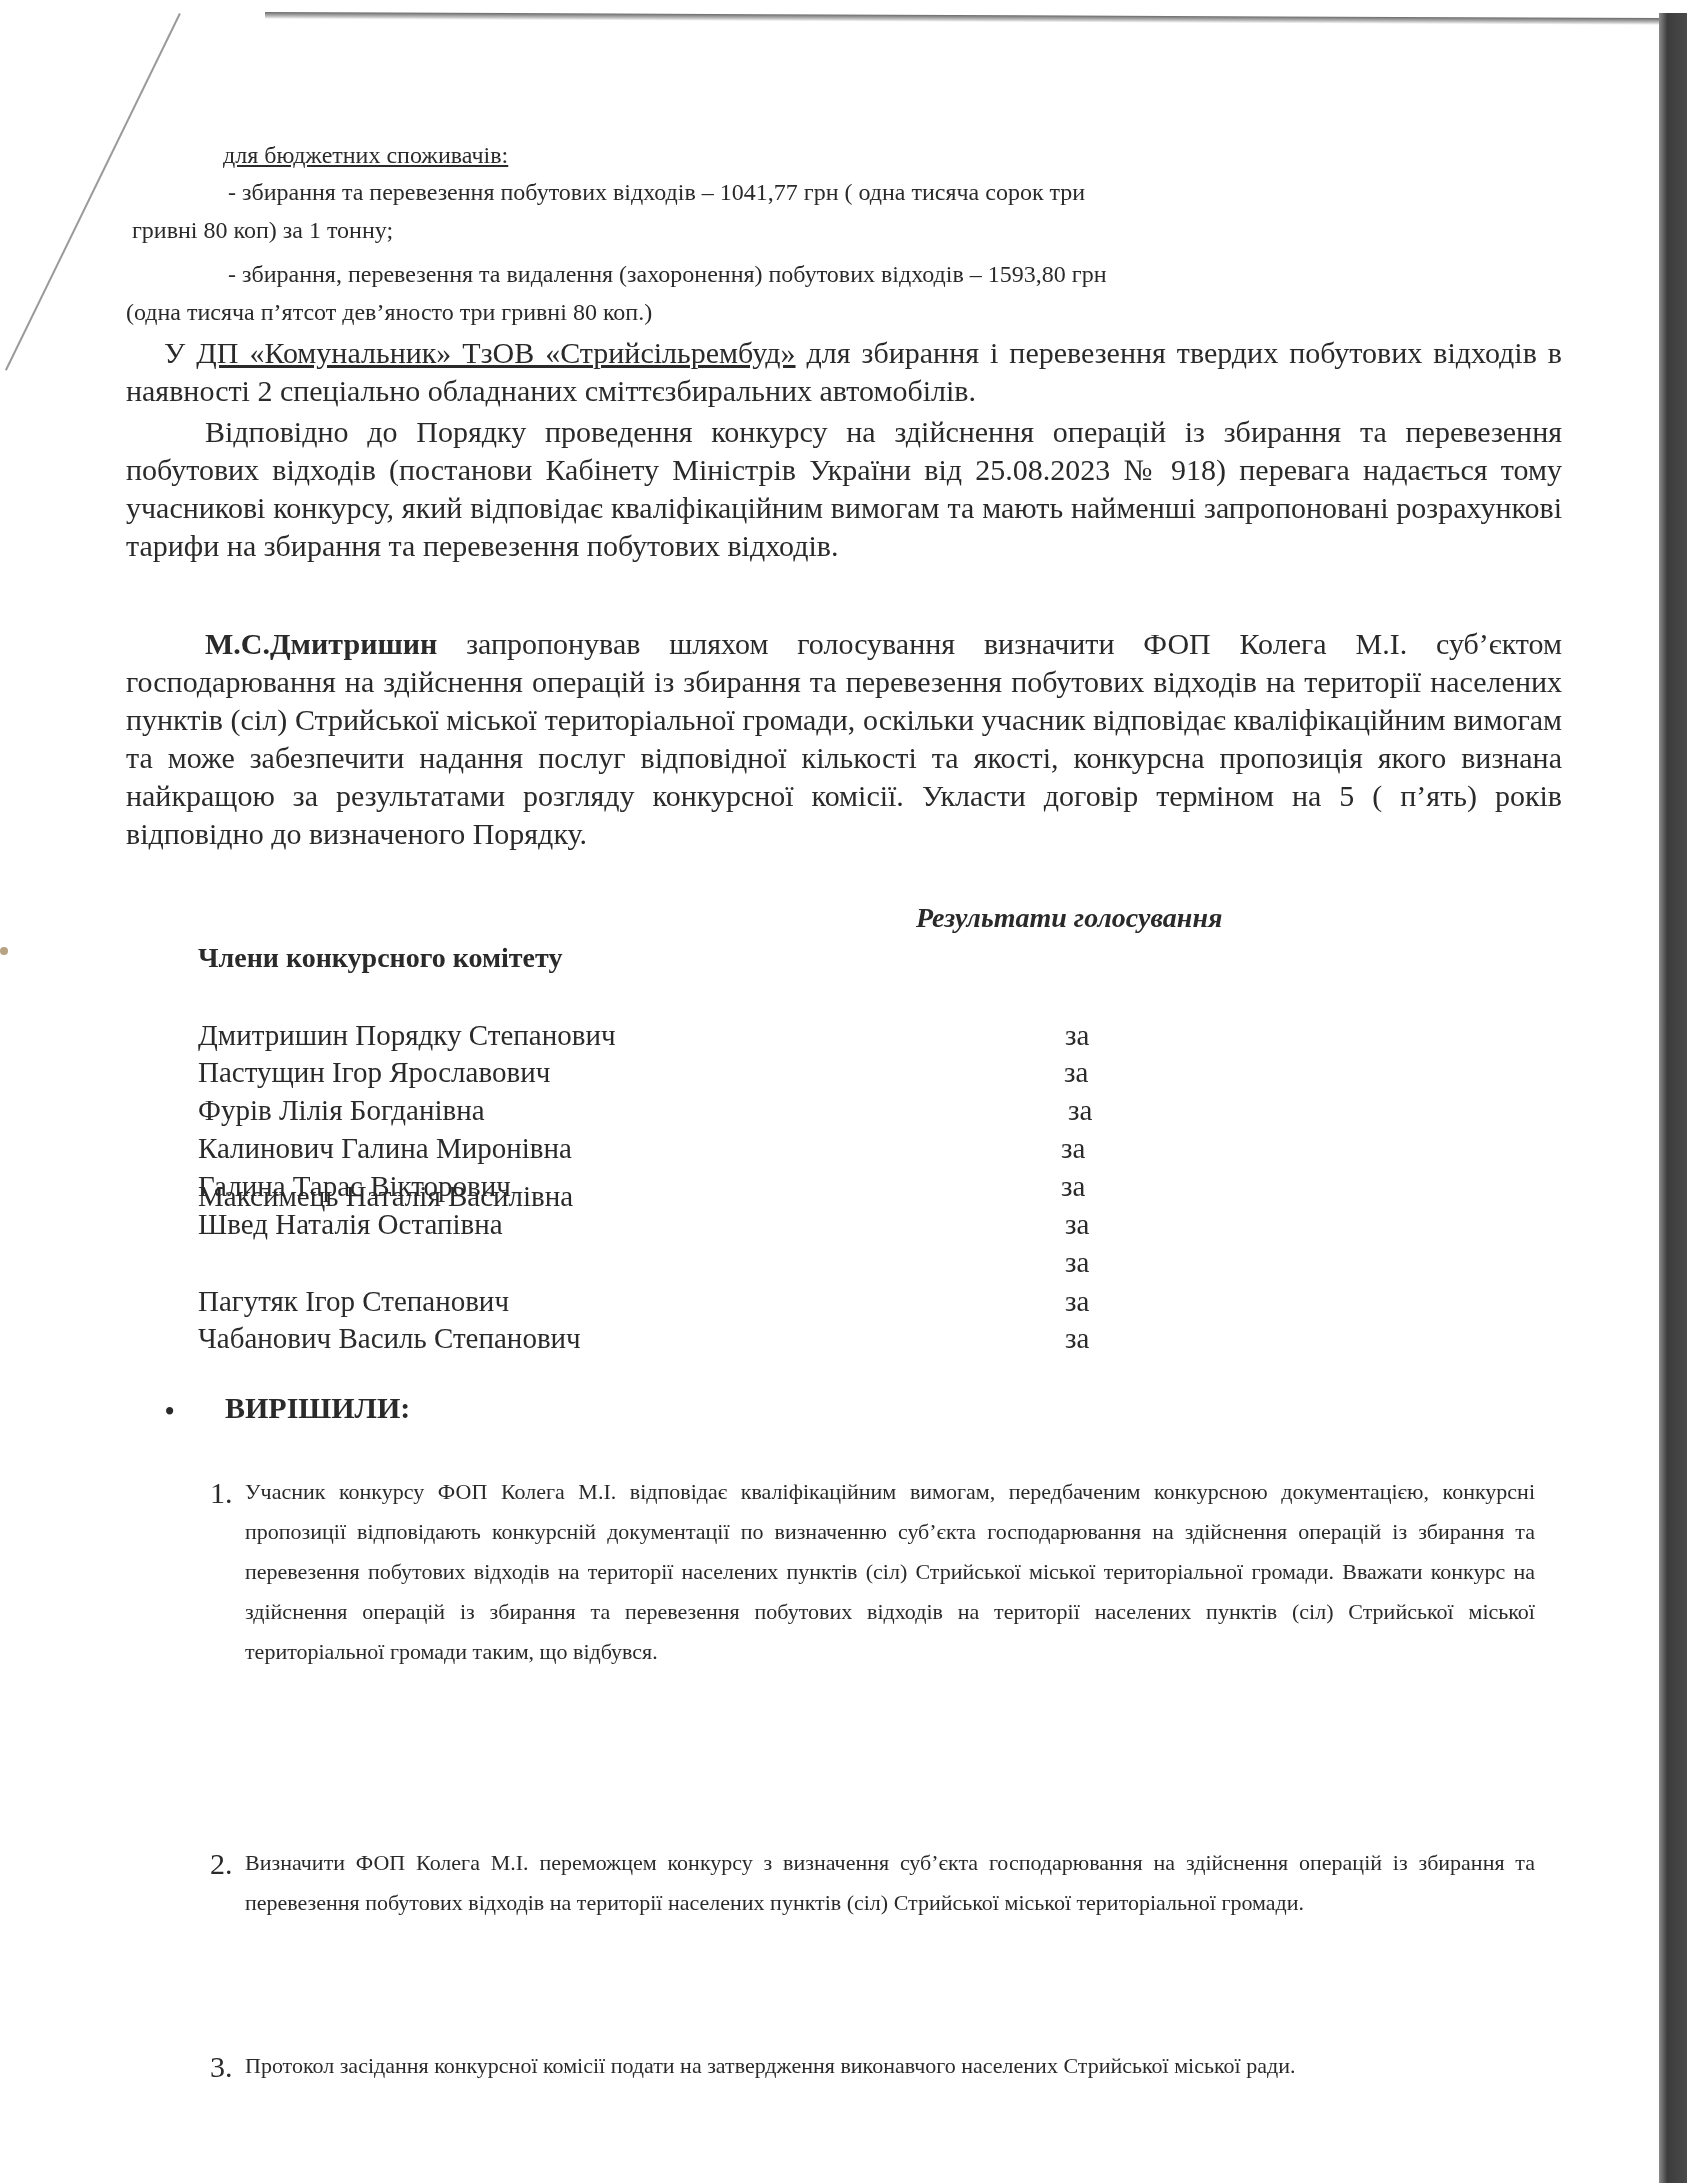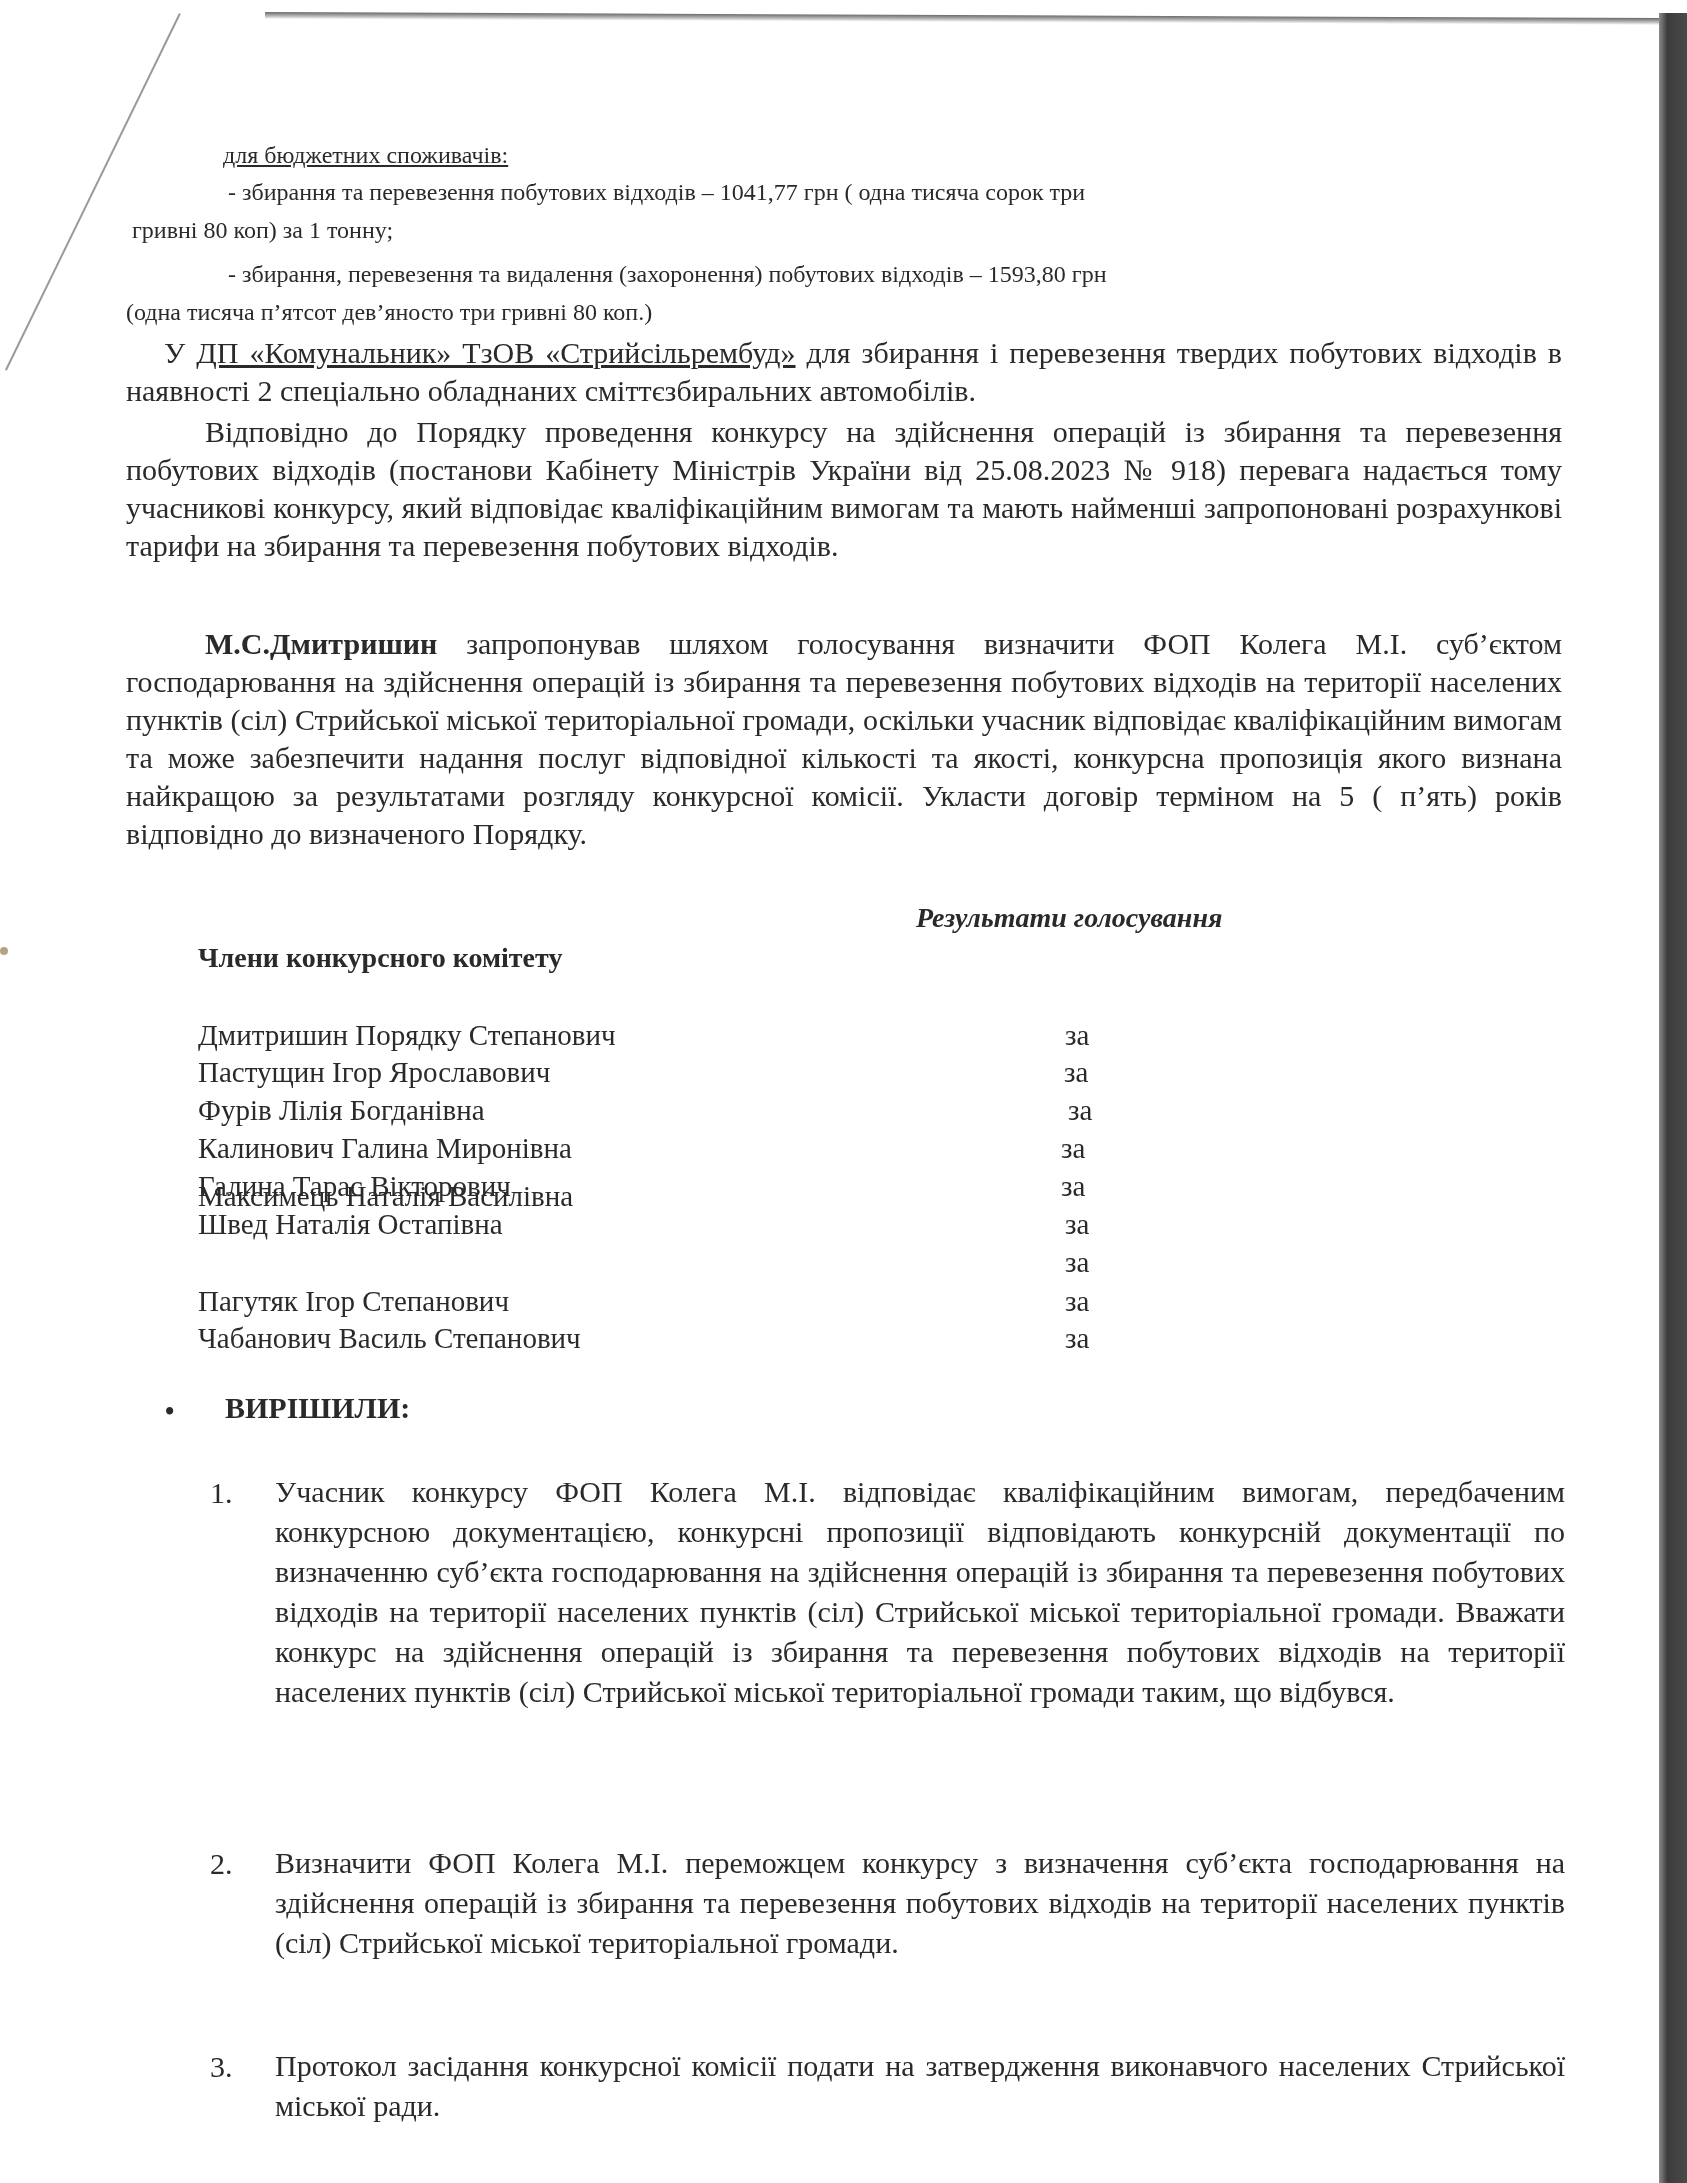--- a/index.html
+++ b/index.html
@@ -36,21 +36,21 @@
   }
   .u { text-decoration: underline; }
   .b { font-weight: bold; }
   .tbl-head { position: absolute; font-size: 28px; font-weight: bold; line-height: 38px; text-align: right; }
   .member-name { position: absolute; left: 198px; font-size: 29px; line-height: 38px; }
   .member-vote { position: absolute; font-size: 29px; line-height: 38px; }
   .bullet { position: absolute; left: 165px; top: 1396px; font-size: 26.5px; font-weight: bold; }
   .resolved { position: absolute; left: 225px; top: 1389px; font-size: 30px; font-weight: bold; line-height: 38px; }
   .item-num { position: absolute; left: 210px; font-size: 30px; line-height: 38px; }
   .item-text {
-    position: absolute; left: 275px; width: 1290px; font-size: 30px; line-height: 40px;
+    position: absolute; left: 245px; width: 1290px; font-size: 22px; line-height: 40px;
     text-align: justify; text-align-last: left;
   }
 </style>
 </head>
 <body>
 
 <div class="scan-top-edge"></div>
 <div class="scan-right-edge"></div>
 <div class="scan-left-line"></div>
 <div class="scan-left-dot"></div>

